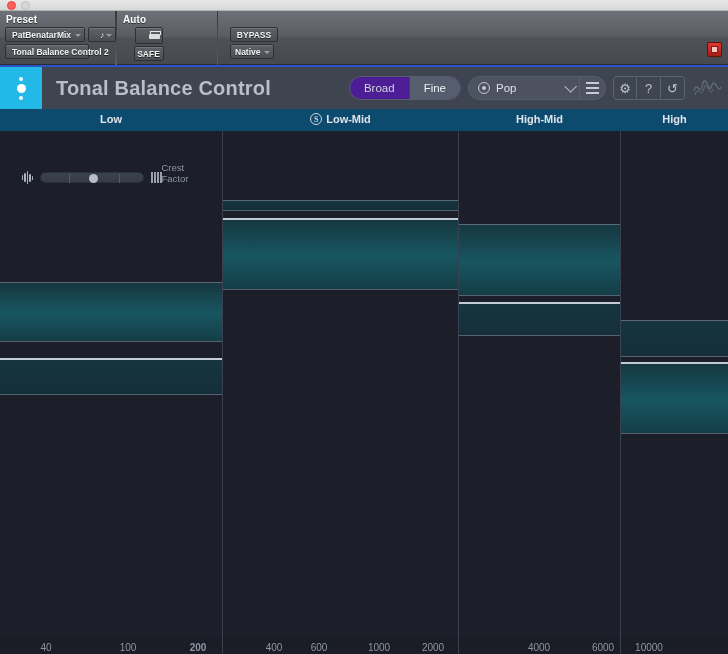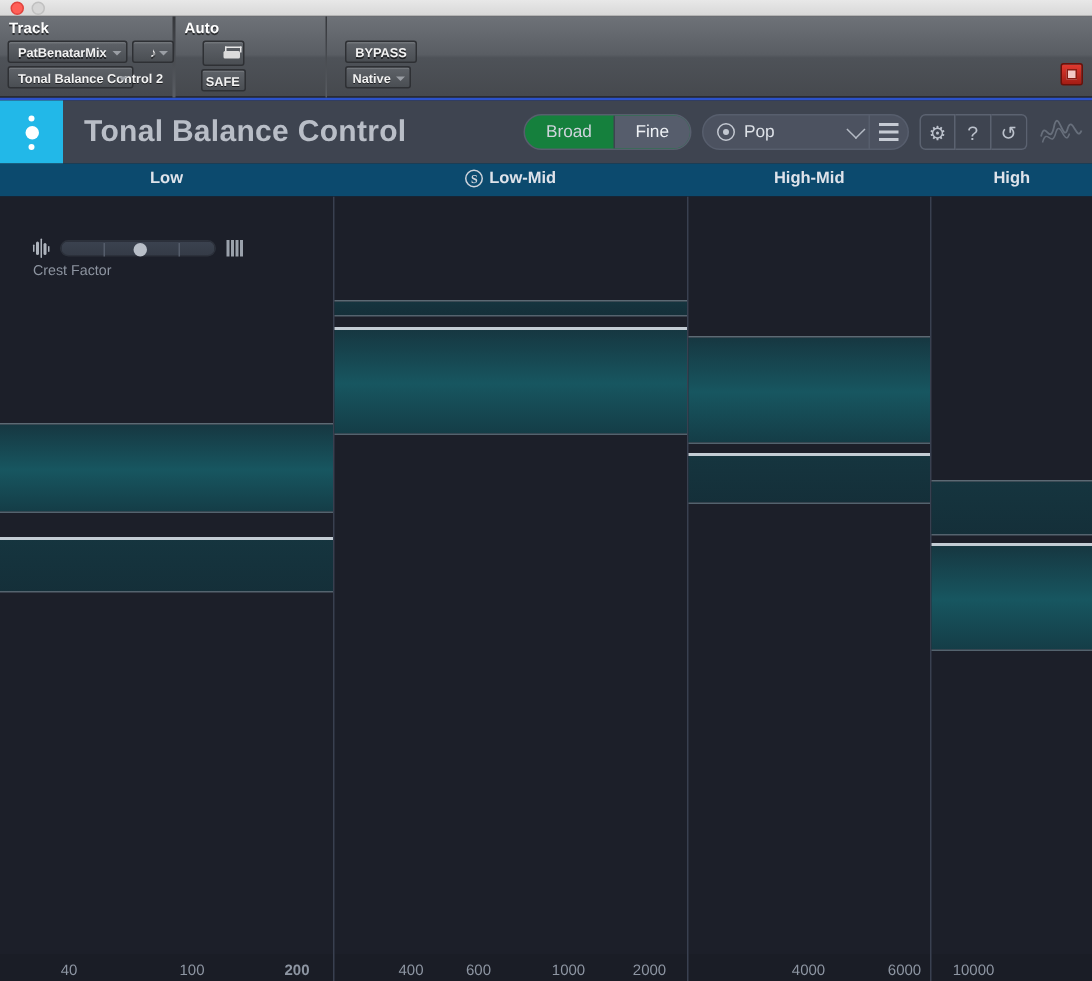--- a/index.html
+++ b/index.html
@@ -121,21 +121,21 @@
   .plugin-title {
     font-size: 20px; color: #b9bec7; font-weight: bold;
     margin-left: 14px; letter-spacing: .2px; white-space: nowrap;
   }
   .header-right {
     position: absolute; right: 6px; top: 0; height: 42px;
     display: flex; align-items: center; gap: 7px;
   }
   .seg-group {
     display: flex; height: 24px; border-radius: 12px;
-    background: #15803d; overflow: hidden; border: 1px solid #575e6d;
+    background: #4c1d95; overflow: hidden; border: 1px solid #575e6d;
   }
   .seg {
     padding: 0 14px; display: flex; align-items: center;
     font-size: 11.5px; color: #cfd4dc; cursor: default;
   }
   .seg.active { background: #565d6c; color: #eef1f5; }
   .seg.first { border-right: 1px solid #3e4450; }
   .preset-select {
     display: flex; align-items: center; height: 24px;
     background: #4c5260; border: 1px solid #575e6d;
@@ -213,21 +213,21 @@
   }
   .target-band.thin {
     background: linear-gradient(180deg, rgba(21,54,64,.95), rgba(20,48,58,.95));
   }
   .target-band.bright-top { border-top: 2px solid #c3ccd4; }
   .target-band.dim-top { border-top: 1px solid #5c6a74; }
 
   
   .crest-wrap {
     position: absolute; left: 22px; top: 28px;
-    display: flex; flex-direction: column; align-items: flex-start; width: 160px;
+    display: flex; flex-direction: row; align-items: flex-end; width: 160px;
   }
   .crest-row { display: flex; align-items: center; gap: 7px; }
   .wave-ico {
     width: 11px; height: 13px; position: relative; flex: none;
     display: flex; align-items: center; justify-content: center; gap: 1px;
   }
   .wave-ico i { display: block; width: 1.5px; background: #aeb4bd; border-radius: 1px; }
   .slider-track {
     width: 104px; height: 11px; border-radius: 6px;
     background: linear-gradient(180deg,#3b424f,#353b47);
@@ -259,21 +259,21 @@
 <body>
 
 <div class="mac-titlebar">
   <div class="mac-dot close"></div>
   <div class="mac-dot min"></div>
 </div>
 
 <div class="host-bar">
 
   <div class="host-section track">
-    <div class="host-label">Track</div>
+    <div class="host-label">Preset</div>
     <div class="host-row">
       <div class="hbtn wide">
         <span>PatBenatarMix</span>
         <span class="caret"></span>
       </div>
       <div class="hbtn narrow">
         <span>♪</span>
         <span class="caret"></span>
       </div>
     </div>

